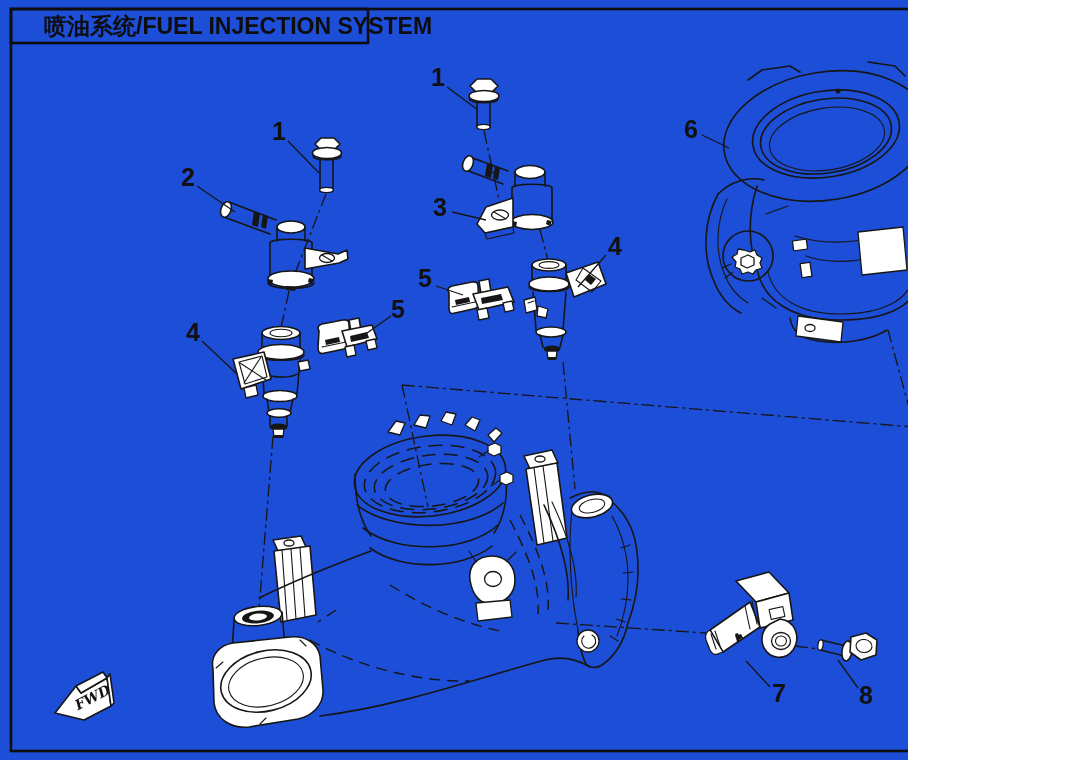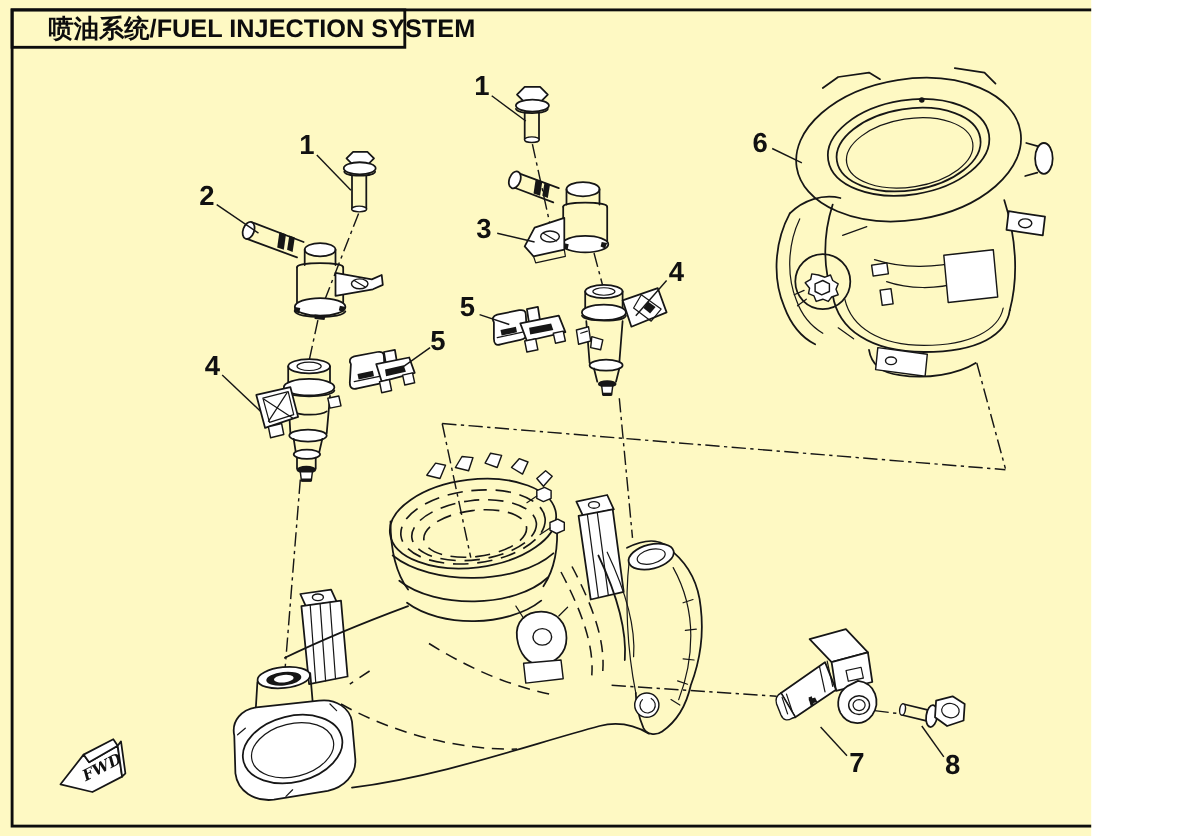--- a/index.html
+++ b/index.html
@@ -1,16 +1,16 @@
 <!DOCTYPE html>
 <html><head>
 <meta charset="utf-8">
 <style>
   html,body{margin:0;padding:0;background:#ffffff;}
-  .page{position:relative;width:992px;height:760px;background:#fef9c3;overflow:hidden;
+  .page{position:relative;width:908px;height:760px;background:#1d4ed8;overflow:hidden;
         font-family:"Liberation Sans",sans-serif;}
   svg{position:absolute;left:0;top:0;}
   .ln{fill:none;stroke:#161616;stroke-width:1.6;stroke-linecap:round;stroke-linejoin:round;}
   .thin{fill:none;stroke:#161616;stroke-width:1.1;stroke-linecap:round;stroke-linejoin:round;}
   .wfill{fill:#ffffff;stroke:#161616;stroke-width:1.6;stroke-linejoin:round;}
   .wfill2{fill:#ffffff;stroke:#161616;stroke-width:1.3;stroke-linejoin:round;}
   .dark{fill:#161616;stroke:none;}
   .dashdot{fill:none;stroke:#161616;stroke-width:1.3;stroke-dasharray:13 4 3 4;}
   .dashed{fill:none;stroke:#161616;stroke-width:1.5;stroke-dasharray:14 8;}
   .dashedthin{fill:none;stroke:#161616;stroke-width:1.4;stroke-dasharray:11 7;}

